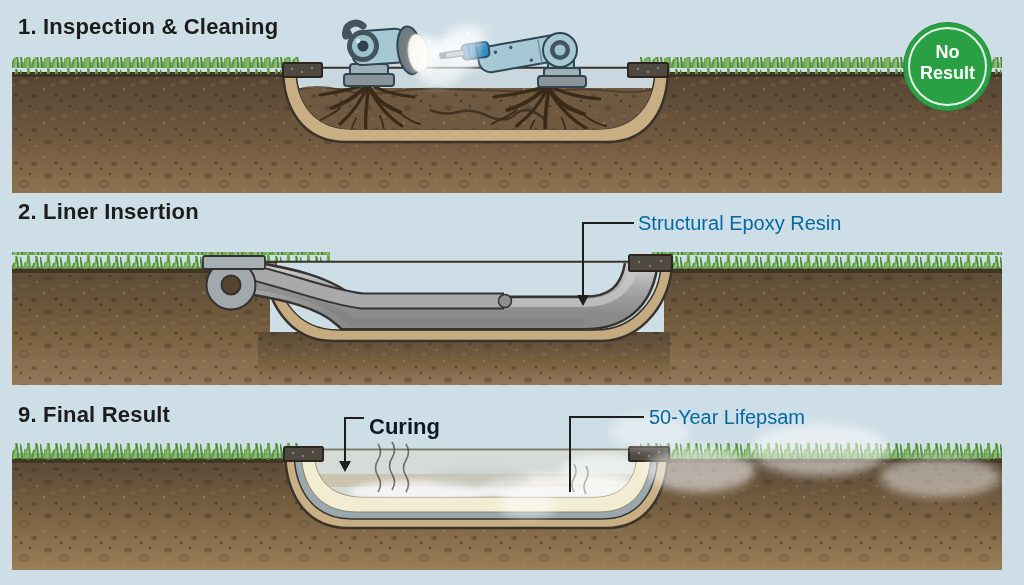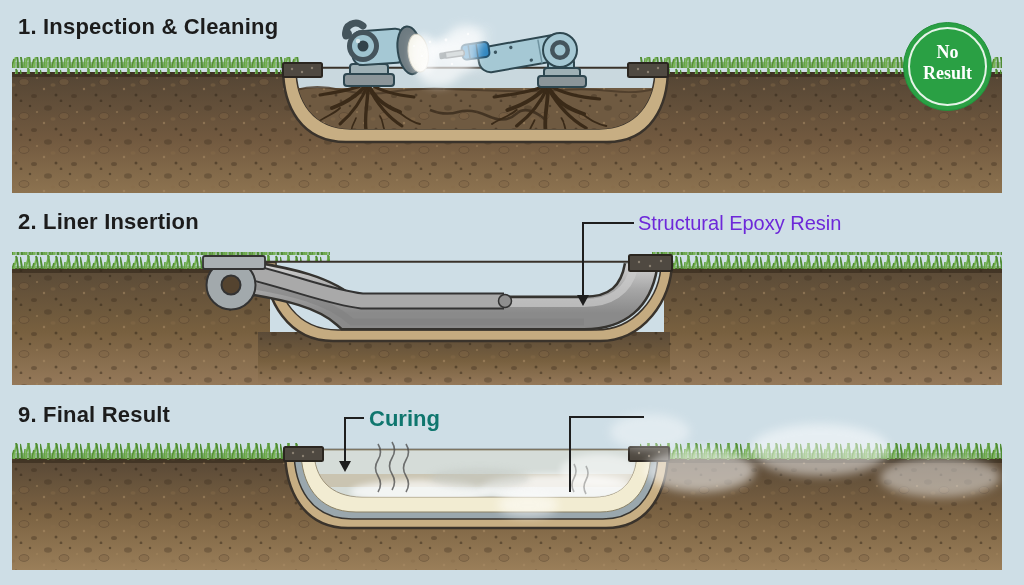--- a/index.html
+++ b/index.html
@@ -7,26 +7,26 @@
     position:relative;width:1024px;height:585px;overflow:hidden;
     background:#cedee6;
     font-family:"Liberation Sans", sans-serif;
   }
   .stage svg{position:absolute;left:0;top:0;}
   .panel-title{
     position:absolute;font-weight:700;font-size:22px;color:#1c1c1c;
     letter-spacing:.2px;white-space:nowrap;
   }
   .callout{
-    position:absolute;font-weight:400;font-size:20px;color:#6d28d9;white-space:nowrap;
-  }
-  .callout.bold{font-weight:700;font-size:22px;color:#0f766e;}
+    position:absolute;font-weight:400;font-size:20px;color:#0369a1;white-space:nowrap;
+  }
+  .callout.bold{font-weight:700;font-size:22px;color:#0f172a;margin-top:8px;}
   .badge{
     position:absolute;left:903px;top:22px;width:89px;height:89px;border-radius:50%;
-    background:#2aa044;border:1px solid #23913c;box-sizing:border-box;font-family:Liberation Serif, serif;
+    background:#2aa044;border:1px solid #23913c;box-sizing:border-box;
   }
   .badge .ring{
     position:absolute;left:4px;top:4px;right:4px;bottom:4px;border-radius:50%;
     border:2px solid rgba(255,255,255,.88);
   }
   .badge .txt{
     position:absolute;left:0;right:0;top:19px;text-align:center;color:#fff;
     font-weight:700;font-size:18px;line-height:21px;
   }
 </style>
@@ -313,28 +313,29 @@
       <polygon points="339,461 351,461 345,472" fill="#1e1e1e"></polygon>
     </g>
     <g>
       <polyline points="644,417 570,417 570,492" stroke="#1e1e1e" stroke-width="2" fill="none"></polyline>
     </g>
   </g>
 </svg>
 
   <div class="panel-title" style="left:18px;top:14px">1. Inspection &amp; Cleaning</div>
 
-  <div class="panel-title" style="left:18px;top:209px">2. Liner Insertion</div>
+  <div class="panel-title" style="left:18px;top:199px">2. Liner Insertion</div>
 
   <div class="callout" style="left:638px;top:212px">Structural Epoxy Resin</div>
 
   <div class="panel-title" style="left:18px;top:402px">9. Final Result</div>
 
   <div class="callout bold" style="left:369px;top:406px">Curing</div>
 
+  <div class="callout" style="left:649px;top:406px">50-Year Lifepsam</div>
 
   <div class="badge">
     <div class="ring"></div>
     <div class="txt">
       <div>No</div>
       <div>Result</div>
     </div>
   </div>
 
 </div>

